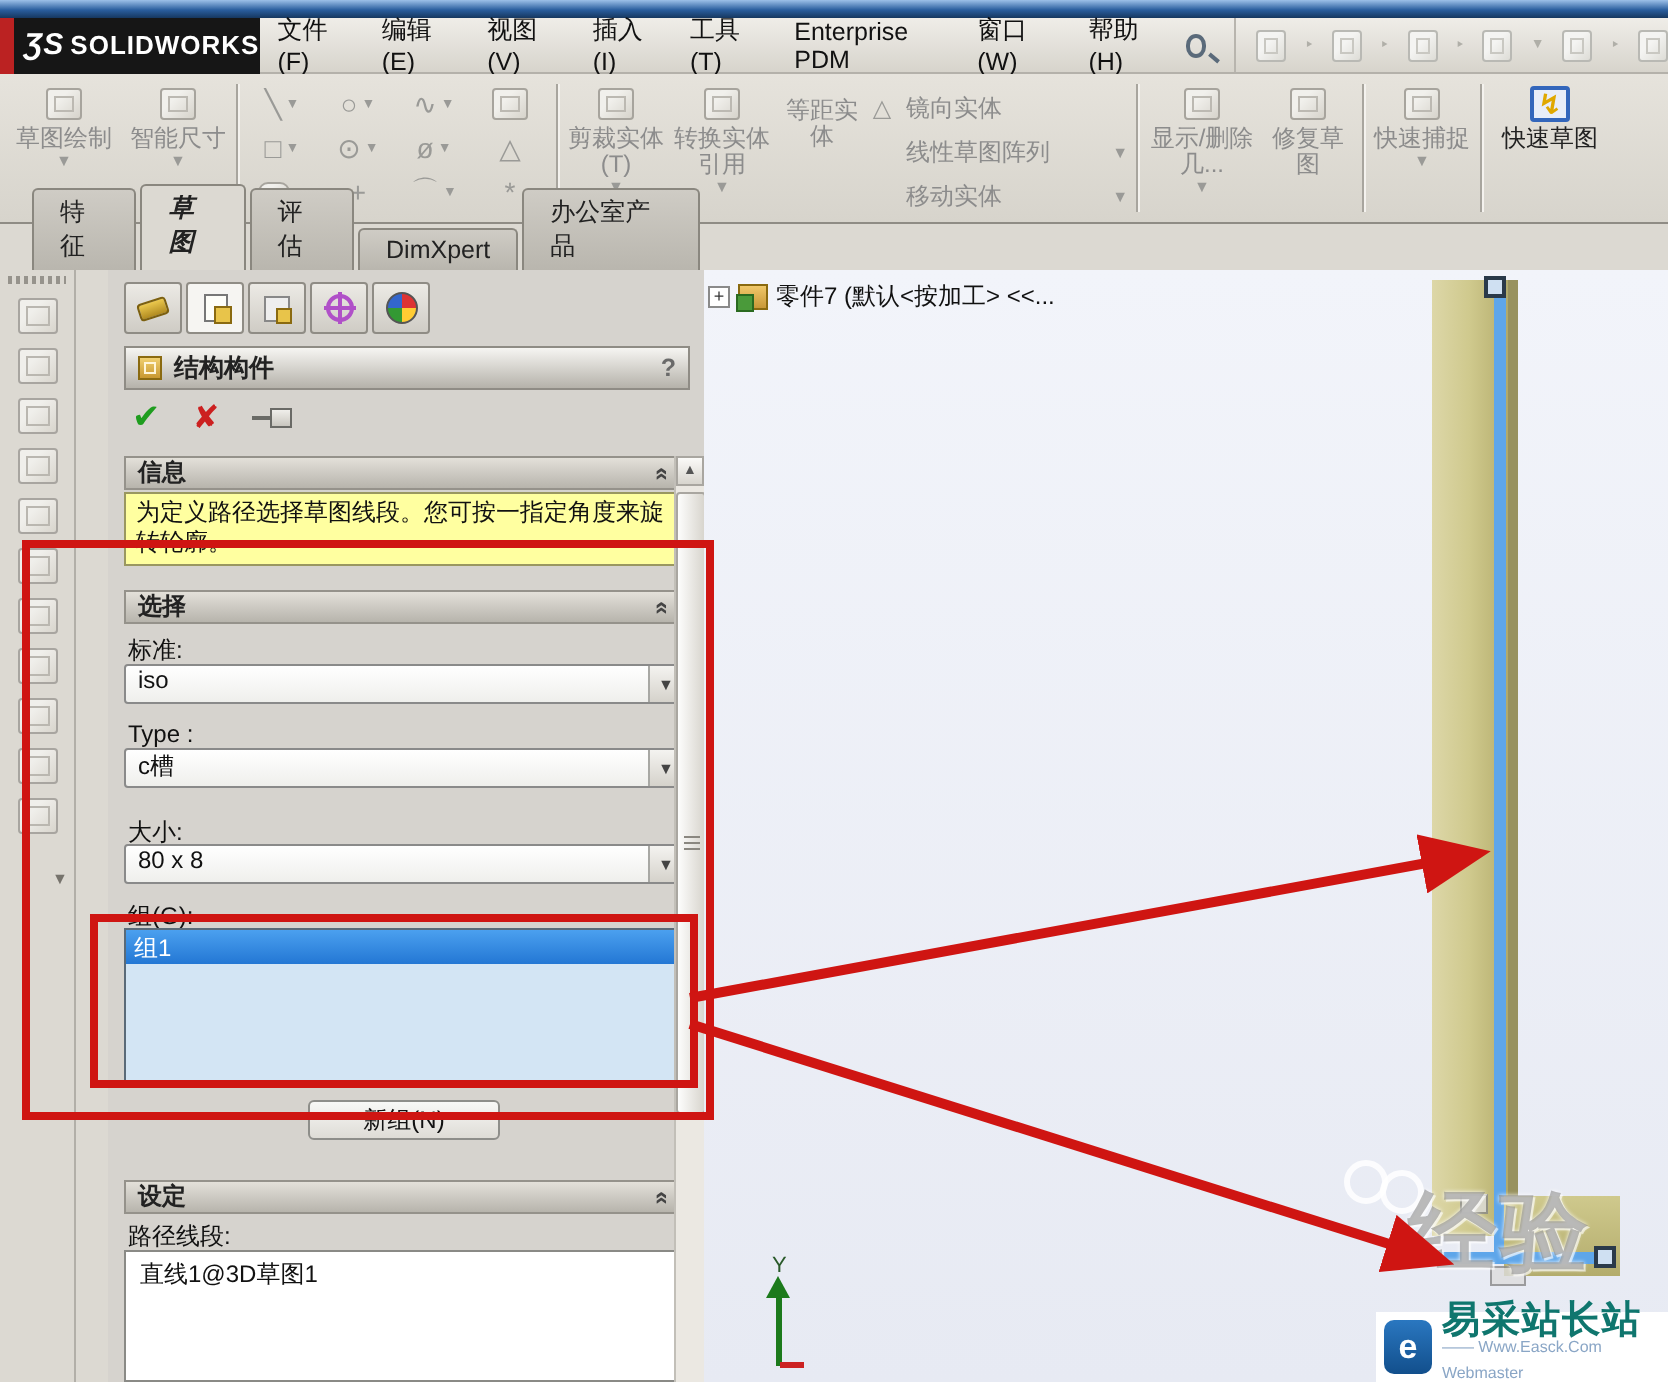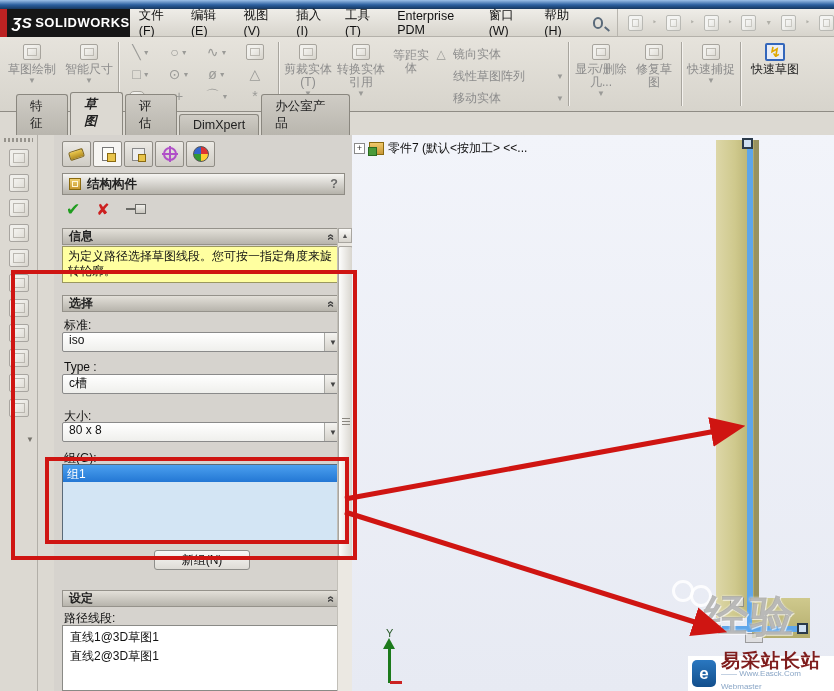--- a/index.html
+++ b/index.html
@@ -112,21 +112,21 @@
 .triad {position:absolute;left:28px;top:492px;width:40px;height:64px;}
 .triad .ylabel {position:absolute;left:6px;top:0;color:#2a5a2a;font-size:11px;}
 .triad .yshaft {position:absolute;left:8px;top:20px;width:3px;height:36px;background:#1c7a1c;}
 .triad .yhead {position:absolute;left:3px;top:11px;width:0;height:0;border-left:6px solid transparent;border-right:6px solid transparent;border-bottom:11px solid #1c7a1c;}
 .triad .xstub {position:absolute;left:10px;top:54px;width:12px;height:3px;background:#cc2222;}
 
 
 .footer-logo {position:absolute;left:688px;top:656px;width:146px;height:35px;background:#fff;display:flex;align-items:center;gap:5px;padding:2px 4px;z-index:60;}
 .easck-ic {width:27px;height:27px;background:linear-gradient(#2a77c0,#124f8c);border-radius:5px;color:#fff;font-weight:bold;font-size:17px;display:flex;align-items:center;justify-content:center;}
 .easck-txt {display:flex;flex-direction:column;line-height:13px;}
-.easck-name {color:#7f1d1d;font-weight:bold;font-size:19px;letter-spacing:1px;}
+.easck-name {color:#0f766e;font-weight:bold;font-size:19px;letter-spacing:1px;}
 .easck-sub {color:#8aa6c6;font-size:8px;}
 
 
 .anno {position:absolute;left:0;top:0;z-index:50;pointer-events:none;}
 </style>
 </head>
 <body>
 
 <div class="screen">
 
@@ -396,21 +396,20 @@
 
     <div class="newgroup-btn">新组(N)</div>
 
     <div class="group-header" style="top:455px;">
       <span>设定</span>
       <span class="chev">«</span>
     </div>
     <div class="field-label" style="top:475px;">路径线段:</div>
     <div class="path-list">
       <div class="path-item">直线1@3D草图1</div>
-      <div class="path-item">直线2@3D草图1</div>
     </div>
   </div>
 
   <div class="pm-scroll">
     <div class="scroll-up">▲</div>
     <div class="scroll-thumb">
       <div class="thumb-grip"></div>
     </div>
   </div>
 

